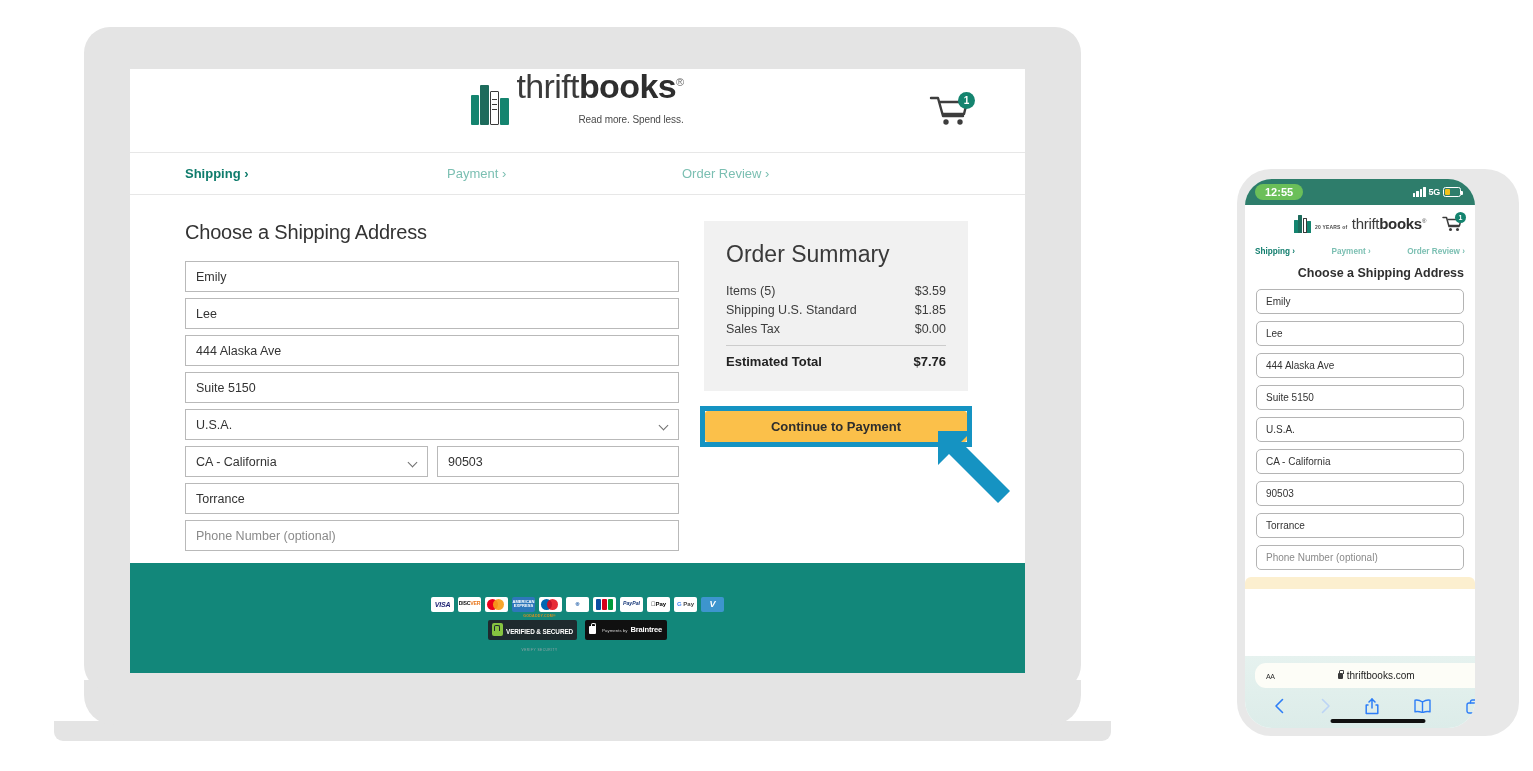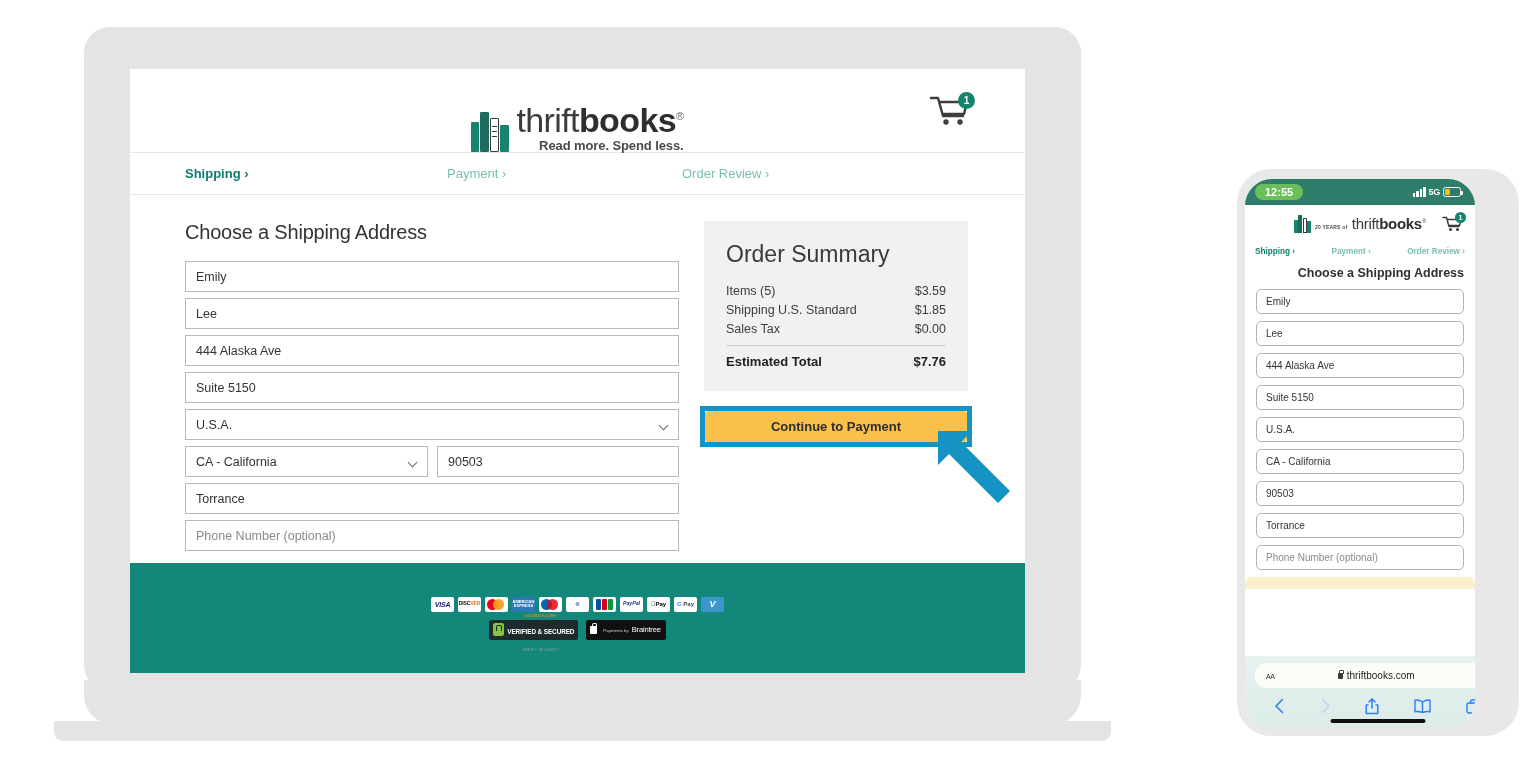--- a/index.html
+++ b/index.html
@@ -25,38 +25,38 @@
     background:#e4e4e4; border-radius: 0 0 30px 30px;
   }
   .screen{
     position:absolute; left:130px; top:69px; width:895px; height:604px;
     background:#ffffff; overflow:hidden;
   }
 
   
   .site-header{
     height:84px; background:#fff; position:relative;
-    display:flex; align-items:flex-end; justify-content:center;
+    display:flex; align-items:flex-start; justify-content:center;
     border-bottom:1px solid #e7e7e7;
   }
   .logo-wrap{ display:flex; align-items:flex-end; gap:7px; }
   .books-mark{ position:relative; width:38px; height:40px; }
   .bk{ position:absolute; bottom:0; border-radius:1px; }
   .bk1{ left:0; width:8px; height:30px; background:#14846f; }
   .bk2{ left:9px; width:9px; height:40px; background:#1d6b5c; }
   .bk3{ left:19px; width:9px; height:34px; background:#ffffff; border:1.3px solid #3a3a3a; }
   .bk4{ left:29px; width:9px; height:27px; background:#14846f; }
   .bk3 .ln{ position:absolute; left:1px; right:1px; height:1.3px; background:#3a3a3a; }
   .wordmark{ line-height:1; }
   .wm-main{ font-size:34px; color:#3b3b3b; letter-spacing:-0.6px; font-weight:400; }
   .wm-main b{ font-weight:700; color:#2e2e2e; }
   .wm-reg{ font-size:11px; vertical-align:super; color:#6b6b6b; }
   .wm-tag{
-    font-size:13px; font-weight:700; color:#4a4a4a;
-    text-align:right; margin-top:2px; letter-spacing:-0.1px;
+    font-size:10px; font-weight:400; color:#4a4a4a;
+    text-align:right; margin-top:12px; letter-spacing:-0.1px;
   }
   .cart-area{ position:absolute; right:52px; top:50%; transform:translateY(-50%); width:44px; height:34px; }
   .cart-badge{
     position:absolute; right:-2px; top:-2px; width:17px; height:17px; border-radius:50%;
     background:#14846f; color:#fff; font-size:10px; font-weight:700;
     display:flex; align-items:center; justify-content:center;
   }
 
   
   .steps{
@@ -150,21 +150,21 @@
   .gd-l2{ font-size:6.4px; color:#fff; font-weight:700; letter-spacing:-.1px; }
   .gd-l3{ font-size:3.2px; color:#9aa7ab; letter-spacing:.5px; }
   .badge-bt{
     height:20px; background:#101010; border-radius:2px; display:flex; align-items:center;
     padding:0 5px 0 4px; gap:6px;
   }
   .bt-lock{ width:7px; height:8px; background:#fff; border-radius:1px; position:relative; }
   .bt-lock::after{ content:""; position:absolute; left:1.6px; top:-3px; width:3.5px; height:4px; border:1px solid #fff; border-bottom:none; border-radius:2px 2px 0 0; }
   .bt-txt{ display:flex; align-items:baseline; gap:3px; }
   .bt-pre{ font-size:4.4px; color:#cfcfcf; }
-  .bt-name{ font-size:7.6px; color:#fff; font-weight:400; letter-spacing:-.2px; }
+  .bt-name{ font-size:7.6px; color:#fff; font-weight:700; letter-spacing:-.2px; }
 
   
   .arrow{ position:absolute; left:935px; top:428px; width:80px; height:78px; }
 
   
   .phone-frame{
     position:absolute; left:1237px; top:169px; width:282px; height:567px;
     background:#e8e8e8; border-radius:34px; padding:10px 8px 8px 8px;
   }
   .phone-screen{

